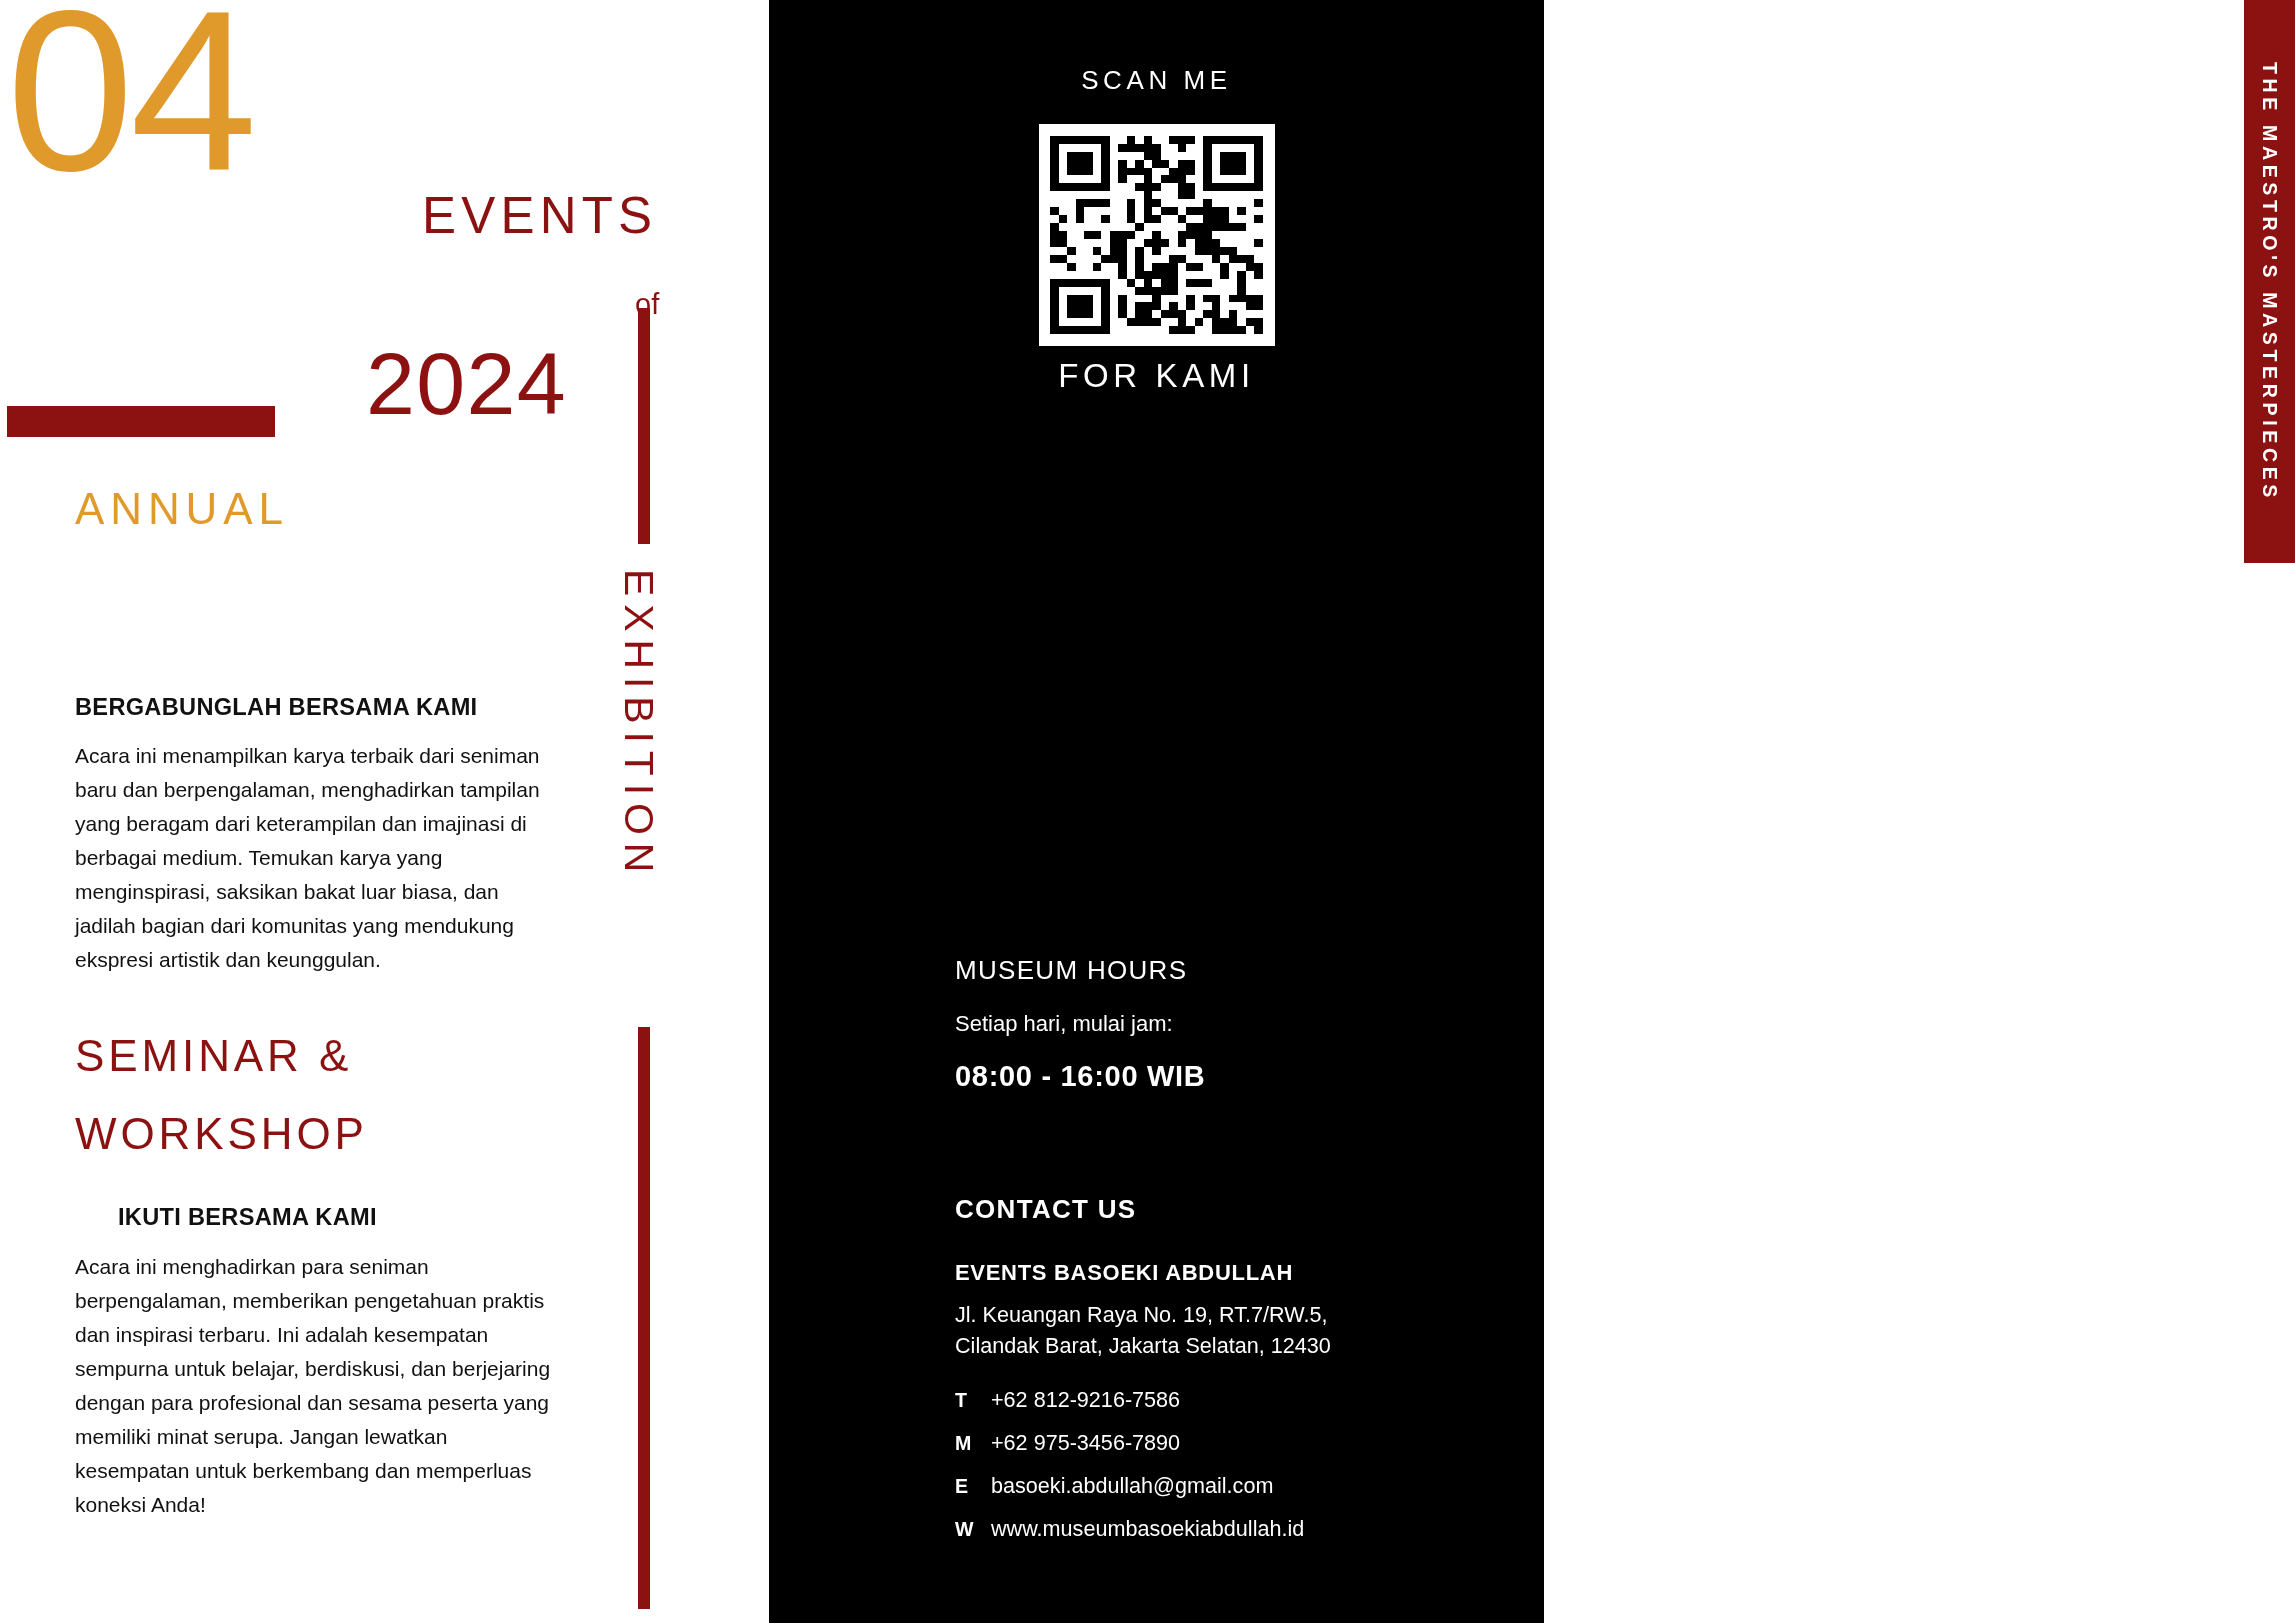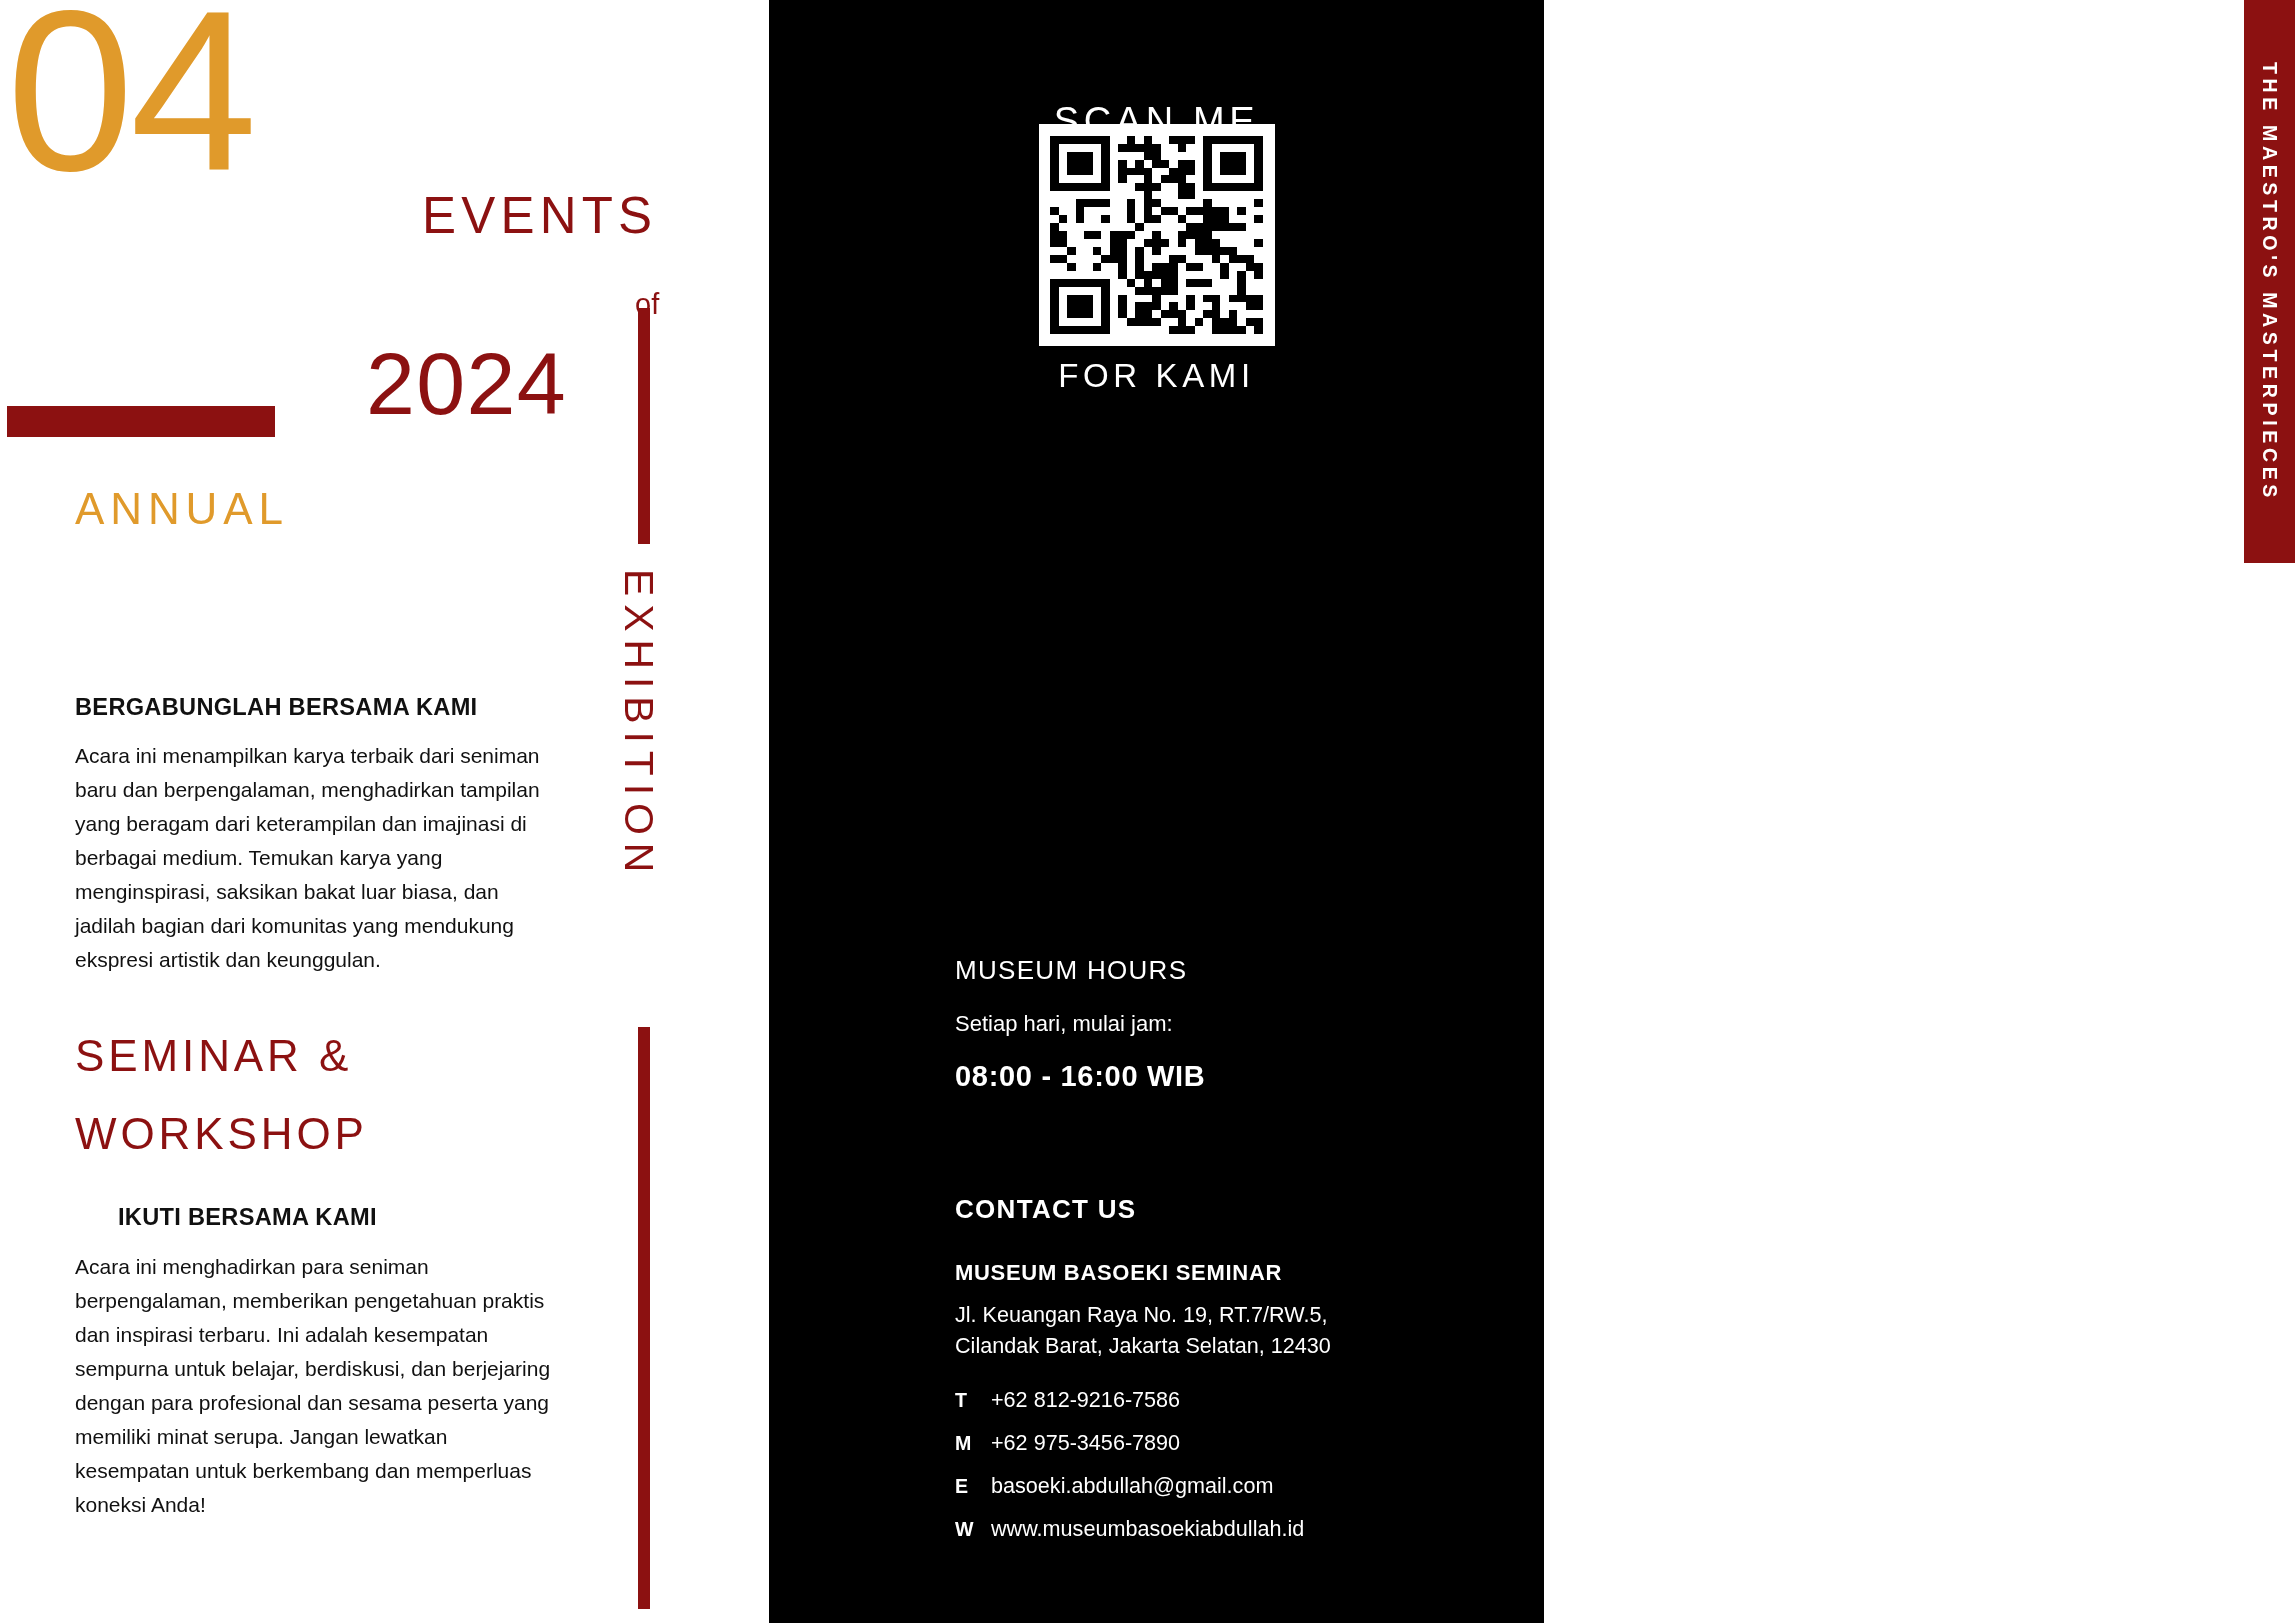--- a/index.html
+++ b/index.html
@@ -97,21 +97,21 @@
   
   .panel-center{
     position:relative;
     width:775px;height:1623px;
     background:#000000;
     flex:0 0 775px;
   }
   .scan-me{
     position:absolute;left:0;right:0;top:65px;
     text-align:center;color:#ffffff;
-    font-size:38px;letter-spacing:4.6px;margin-top:35px;
+    font-size:26px;letter-spacing:4.6px;
   }
   .for-more{
     position:absolute;left:0;right:0;top:357px;
     text-align:center;color:#ffffff;
     font-size:33px;letter-spacing:4.6px;
   }
   .qr-wrap{
     position:absolute;left:50%;top:124px;
     transform:translateX(-50%);
     width:236px;height:222px;background:#ffffff;
@@ -833,21 +833,21 @@
         </div>
     </div>
 
     <div class="for-more">FOR KAMI</div>
 
     <div class="opening-title">MUSEUM HOURS</div>
     <div class="opening-sub">Setiap hari, mulai jam:</div>
     <div class="opening-hours">08:00 - 16:00 WIB</div>
 
     <div class="contact-title">CONTACT US</div>
-    <div class="contact-name">MUSEUM BASOEKI SEMINAR</div>
+    <div class="contact-name">EVENTS BASOEKI ABDULLAH</div>
     <div class="contact-addr" style="white-space:pre-line;">Jl. Keuangan Raya No. 19, RT.7/RW.5,
 Cilandak Barat, Jakarta Selatan, 12430</div>
 
     <div class="contact-rows">
       <div class="crow">
         <span class="k">T</span>
         <span class="v">+62 812-9216-7586</span>
       </div>
       <div class="crow">
         <span class="k">M</span>

